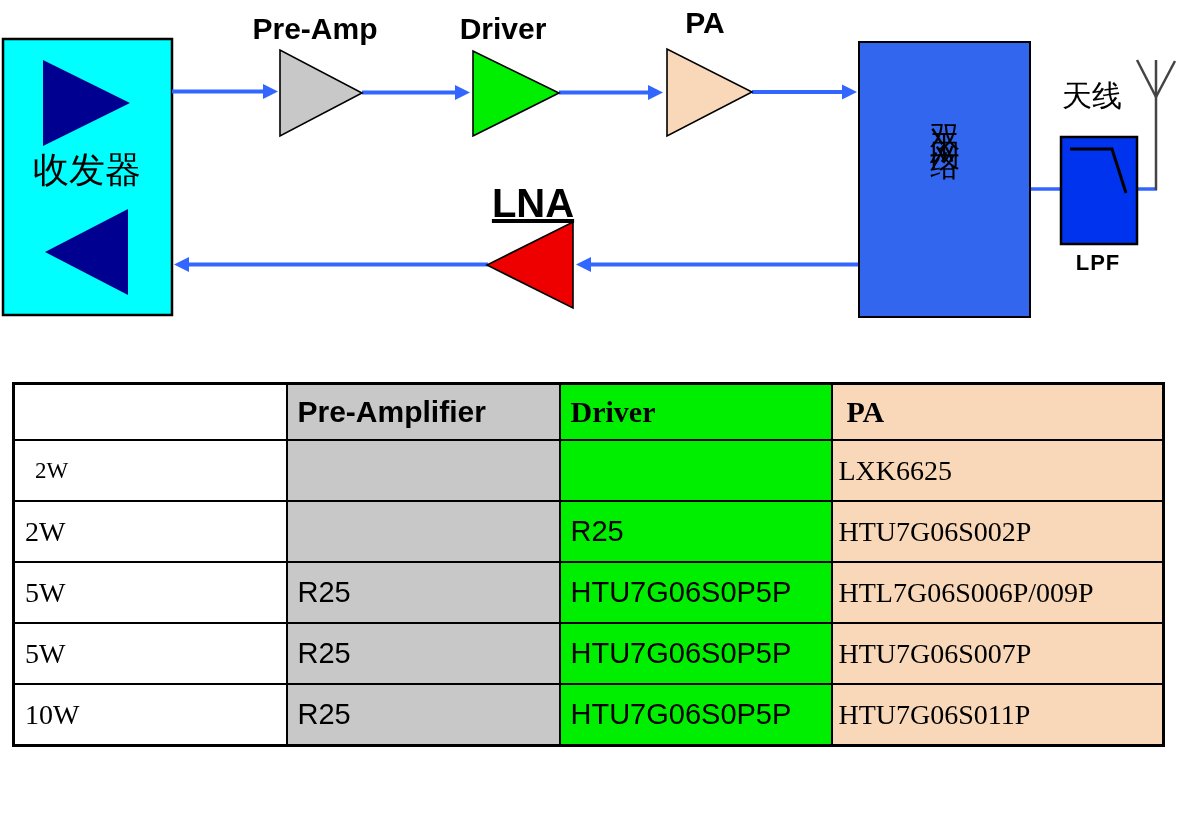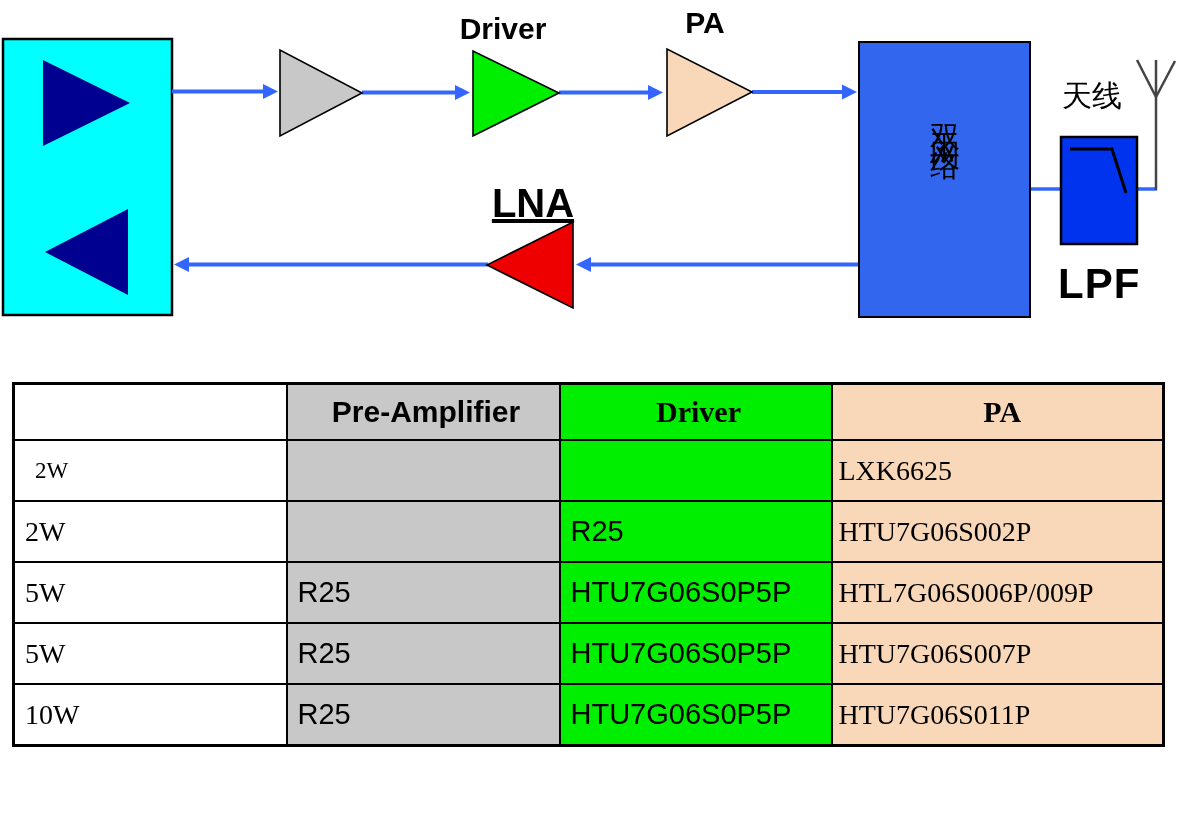--- a/index.html
+++ b/index.html
@@ -15,35 +15,35 @@
   .transceiver-label{left:2px;top:146px;width:170px;font-size:36px;}
   .preamp-label{left:240px;top:12px;width:150px;font-size:30px;}
   .driver-label{left:443px;top:12px;width:120px;font-size:30px;}
   .pa-label{left:660px;top:6px;width:90px;font-size:30px;}
   .lna-label{left:483px;top:181px;width:100px;font-size:40px;text-decoration:underline;}
   .duplexer-label{
     left:926px;top:100px;height:152px;font-size:30px;
     writing-mode:vertical-rl;text-orientation:upright;letter-spacing:9px;line-height:38px;
   }
   .antenna-label{left:1062px;top:76px;font-size:30px;}
-  .lpf-label{left:1058px;top:260px;width:80px;font-size:42px;letter-spacing:1px;}
+  .lpf-label{left:1058px;top:250px;width:80px;font-size:22px;letter-spacing:1px;}
 
   
   .parts-table{
     position:absolute;left:12px;top:382px;width:1150px;
     border-collapse:collapse;table-layout:fixed;
     border:3px solid #000;
   }
   .parts-table th,.parts-table td{
     border:2px solid #000;
     padding:0 4px 0 10px;
     text-align:left;vertical-align:middle;
     overflow:hidden;
   }
-  .parts-table th{height:54px;text-align:center;}
+  .parts-table th{height:54px;}
   .parts-table td{height:59px;}
   .cell-blank{background:#ffffff;}
   .cell-gray{background:#c8c8c8;}
   .cell-green{background:#00ee00;}
   .cell-peach{background:#f8d8b8;}
   th.hdr-preamp{font-family:"Liberation Sans",sans-serif;font-weight:bold;font-size:30px;}
   th.hdr-driver{font-family:"Liberation Serif","DejaVu Serif",serif;font-weight:bold;font-size:30px;}
   th.hdr-pa{font-family:"Liberation Serif","DejaVu Serif",serif;font-weight:bold;font-size:30px;padding-left:14px;}
   td.cell-power{font-family:"Liberation Serif","DejaVu Serif",serif;font-size:28px;margin-top:19px;}
   td.cell-power.small{font-size:23px;padding-left:20px;}
@@ -91,20 +91,22 @@
     <rect x="1061" y="137" width="76" height="107" stroke="#000" stroke-width="2.5" fill="#0033ee"></rect>
     <polyline points="1070,149 1112,149 1126,193" fill="none" stroke="#000" stroke-width="3"></polyline>
 
     <g stroke="#444" stroke-width="2.5" fill="none">
       <line x1="1156" y1="60" x2="1156" y2="190"></line>
       <line x1="1137" y1="60" x2="1156" y2="97"></line>
       <line x1="1175" y1="61" x2="1156" y2="97"></line>
     </g>
   </svg>
 
+  <div class="lbl lbl-serif lbl-center transceiver-label">收发器</div>
+  <div class="lbl lbl-sans lbl-center preamp-label">Pre-Amp</div>
   <div class="lbl lbl-sans lbl-center driver-label">Driver</div>
   <div class="lbl lbl-sans lbl-center pa-label">PA</div>
   <div class="lbl lbl-sans lbl-center lna-label">LNA</div>
   <div class="lbl lbl-serif duplexer-label">双工网络</div>
   <div class="lbl lbl-serif antenna-label">天线</div>
   <div class="lbl lbl-sans lbl-center lpf-label">LPF</div>
 
   <table class="parts-table">
     <colgroup>
       <col style="width:273px">

